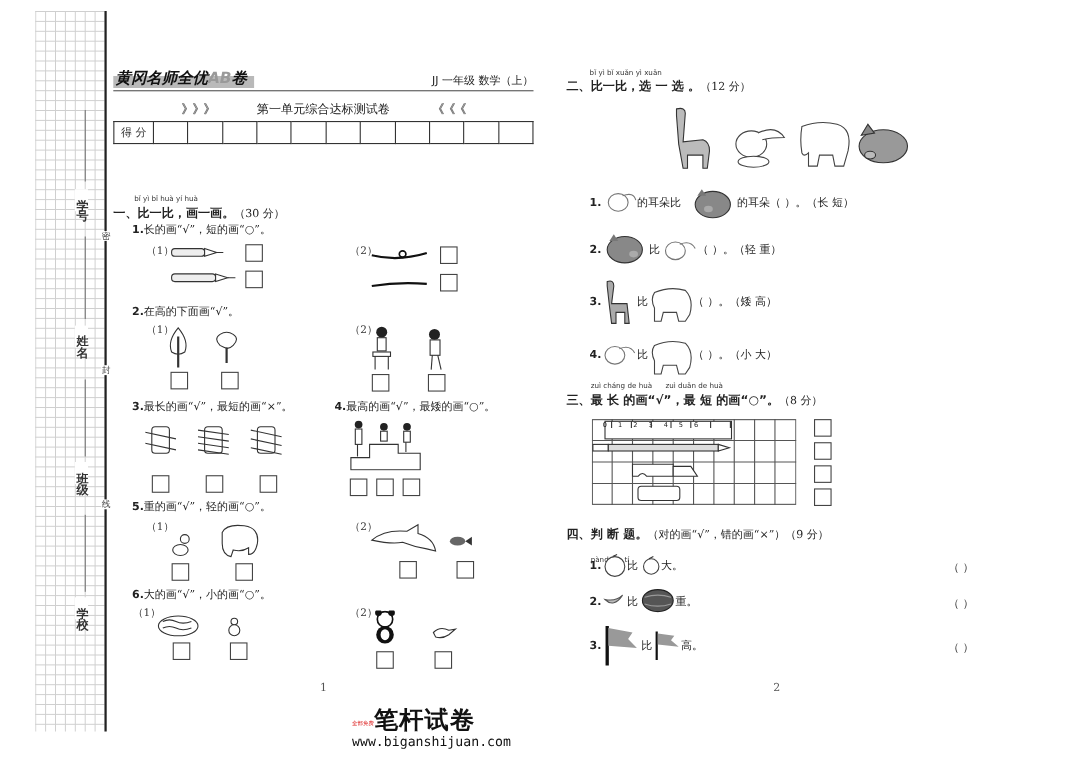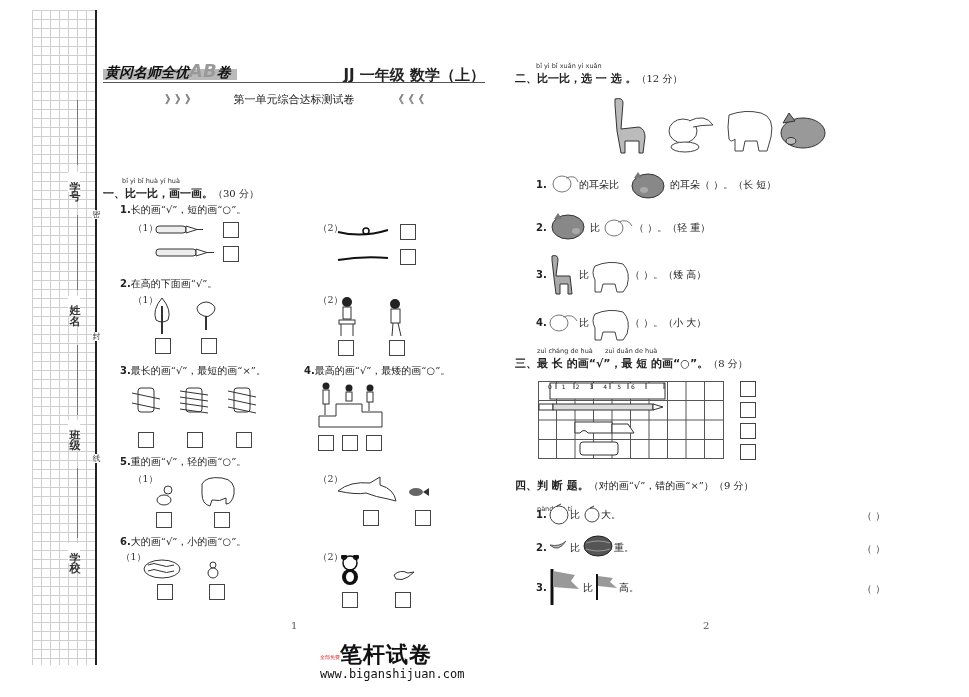--- a/index.html
+++ b/index.html
@@ -27,22 +27,22 @@
   .page { position: absolute; }
   .p1 { left: 103px; top: 62px; width: 382px; }
 
   .brand-band { position: relative; height: 20px; }
   .brand-logo {
     position: absolute; left: 0; top: 0; height: 18px; padding: 0 6px 0 2px;
     background: linear-gradient(#fff 40%, #b9b9b9 40%);
     font-family: "DejaVu Sans", sans-serif; font-weight: bold; font-style: italic; font-size: 14px; color: #111;
     line-height: 18px;
   }
-  .brand-logo .ab { color: #999; font-size: 18px; }
-  .brand-right { position: absolute; right: 0; top: 4px; font-family: "DejaVu Sans", sans-serif; font-size: 15px; font-weight: bold; }
+  .brand-logo .ab { color: #999; font-size: 14px; }
+  .brand-right { position: absolute; right: 0; top: 4px; font-family: "DejaVu Sans", sans-serif; font-size: 10px; font-weight: normal; }
   .brand-rule { position: absolute; left: 0; right: 0; top: 20px; height: 1px; background: #555; }
 
   .exam-title-row { margin-top: 10px; height: 18px; text-align: center; font-family: "DejaVu Sans", sans-serif; font-size: 11px; position: relative; }
   .exam-title-row .arrows { color: #777; font-weight: bold; letter-spacing: -1px; position: absolute; top: 0; }
   .exam-title-row .arr-l { left: 62px; }
   .exam-title-row .arr-r { right: 62px; }
 
   .meta-row { margin-top: 6px; height: 10px; font-size: 7px; color: #666; position: relative; }
   .meta-row .r { position: absolute; right: 2px; top: 0; }
 
@@ -101,20 +101,34 @@
 
   <div class="exam-title-row">
     <span class="arrows arr-l">》》》</span>
     <span>第一单元综合达标测试卷</span>
     <span class="arrows arr-r">《《《</span>
   </div>
 
 
   <table class="score">
     <tbody>
+    <tr>
+      <td class="hd">得 分</td>
+      <td></td>
+          <td></td>
+      <td></td>
+          <td></td>
+      <td></td>
+          <td></td>
+      <td></td>
+          <td></td>
+      <td></td>
+          <td></td>
+      <td></td>
+    </tr>
   </tbody>
     </table>
 </div>
 
 <div class="abs pinyin" style="left:122px;top:177px;">bǐ yì bǐ   huà yí huà</div>
 <div class="abs sec-title" style="left:103px;top:186px;">
   <span>一、比一比，画一画。</span><span class="score-note">（30 分）</span>
 </div>
 
 <div class="abs q" style="left:120px;top:203px;"><b>1.</b><span>长的画“√”，短的画“○”。</span></div>

